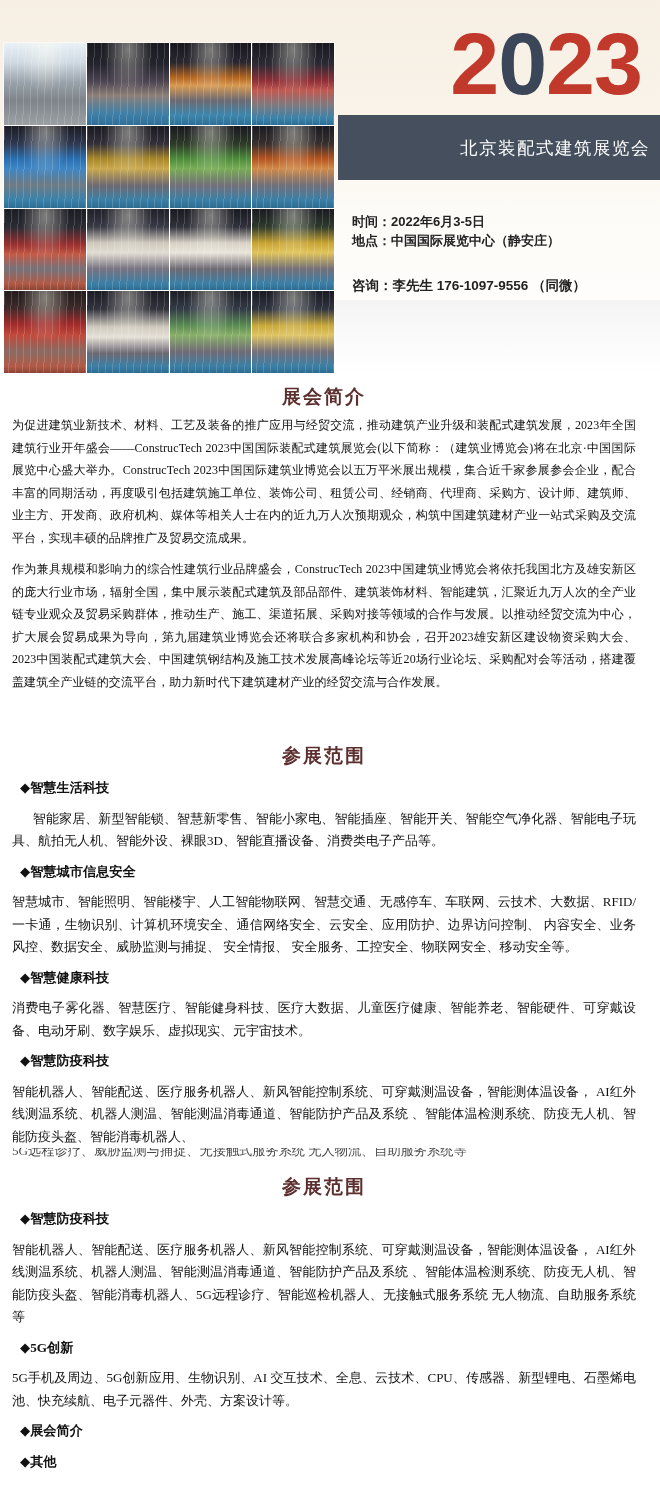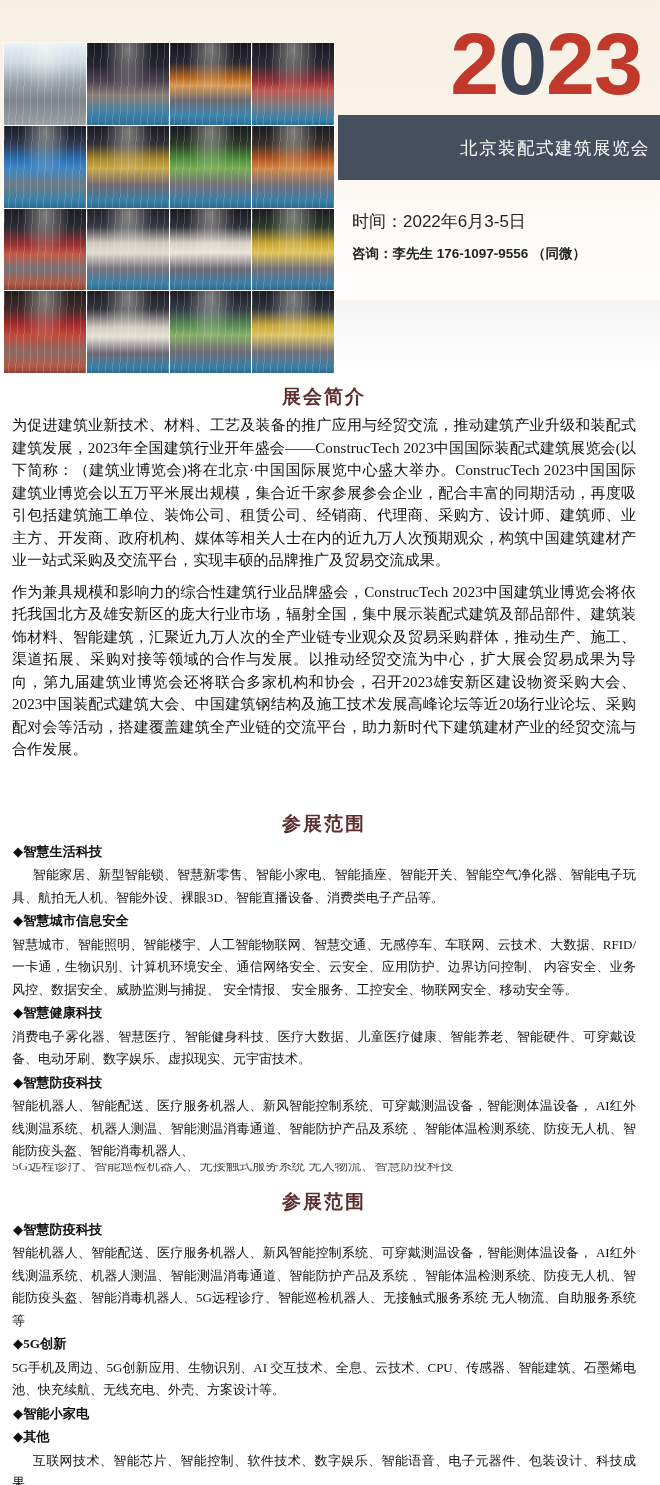--- a/index.html
+++ b/index.html
@@ -129,27 +129,27 @@
   }
 
   
   .info{
     position:absolute;
     left:352px; top:212px;
     font-family:"Liberation Sans","DejaVu Sans",sans-serif;
     color:#222222;
   }
   .info-row{
-    font-size:17px;
+    font-size:13px;
     line-height:19px;
     white-space:nowrap;
-    font-weight:normal;
+    font-weight:bold;
   }
   .info-contact{
-    margin-top:13px;
+    margin-top:26px;
     font-size:13.5px;
     line-height:19px;
     white-space:nowrap;
     font-weight:bold;
   }
 
   
   .content{
     position:relative;
     padding:0 12px 0 12px;
@@ -160,32 +160,32 @@
     margin:6px 0 4px 0;
     text-align:center;
     font-family:"Liberation Serif","DejaVu Serif",serif;
     font-weight:bold;
     font-size:19px;
     color:#5c2e2e;
     letter-spacing:2px;
   }
   p.para{
     margin:0 0 0 0;
-    font-size:15px;
+    font-size:12px;
     line-height:22.5px;
     color:#111111;
     text-align:justify;
     text-justify:inter-ideograph;
     letter-spacing:.1px;
   }
   .gap-sm{height:9px;}
   .gap-lg{height:44px;}
 
   .bullet{
-    margin:1px;
+    margin:8px;
     font-size:13.2px;
     line-height:22.5px;
     color:#111111;
     font-weight:bold;
   }
   .listline{
     margin:0;
     font-size:13px;
     line-height:22.5px;
     color:#111111;
@@ -252,20 +252,21 @@
     </div>
 
     <div class="year"><span>2</span><span class="d-navy">0</span><span>2</span><span>3</span></div>
 
     <div class="banner">
       <div class="banner-title">北京装配式建筑展览会</div>
     </div>
 
     <div class="info">
       <div class="info-row">时间：2022年6月3-5日</div>
+      <div class="info-row">地点：中国国际展览中心（静安庄）</div>
       <div class="info-contact">咨询：李先生 176-1097-9556 （同微）</div>
     </div>
   </div>
 
   <div class="content">
 
     <h2 class="sec-title">展会简介</h2>
     <p class="para">为促进建筑业新技术、材料、工艺及装备的推广应用与经贸交流，推动建筑产业升级和装配式建筑发展，2023年全国建筑行业开年盛会——ConstrucTech 2023中国国际装配式建筑展览会(以下简称：（建筑业博览会)将在北京·中国国际展览中心盛大举办。ConstrucTech 2023中国国际建筑业博览会以五万平米展出规模，集合近千家参展参会企业，配合丰富的同期活动，再度吸引包括建筑施工单位、装饰公司、租赁公司、经销商、代理商、采购方、设计师、建筑师、业主方、开发商、政府机构、媒体等相关人士在内的近九万人次预期观众，构筑中国建筑建材产业一站式采购及交流平台，实现丰硕的品牌推广及贸易交流成果。</p>
     <div class="gap-sm"></div>
     <p class="para">作为兼具规模和影响力的综合性建筑行业品牌盛会，ConstrucTech 2023中国建筑业博览会将依托我国北方及雄安新区的庞大行业市场，辐射全国，集中展示装配式建筑及部品部件、建筑装饰材料、智能建筑，汇聚近九万人次的全产业链专业观众及贸易采购群体，推动生产、施工、渠道拓展、采购对接等领域的合作与发展。以推动经贸交流为中心，扩大展会贸易成果为导向，第九届建筑业博览会还将联合多家机构和协会，召开2023雄安新区建设物资采购大会、2023中国装配式建筑大会、中国建筑钢结构及施工技术发展高峰论坛等近20场行业论坛、采购配对会等活动，搭建覆盖建筑全产业链的交流平台，助力新时代下建筑建材产业的经贸交流与合作发展。</p>
@@ -285,37 +286,37 @@
     <div>
       <p class="bullet">◆智慧健康科技</p>
       <p class="listline">消费电子雾化器、智慧医疗、智能健身科技、医疗大数据、儿童医疗健康、智能养老、智能硬件、可穿戴设备、电动牙刷、数字娱乐、虚拟现实、元宇宙技术。</p>
     </div>
     <div>
       <p class="bullet">◆智慧防疫科技</p>
       <p class="listline">智能机器人、智能配送、医疗服务机器人、新风智能控制系统、可穿戴测温设备，智能测体温设备， AI红外线测温系统、机器人测温、智能测温消毒通道、智能防护产品及系统 、智能体温检测系统、防疫无人机、智能防疫头盔、智能消毒机器人、</p>
     </div>
 
     <div class="clipped">
-      <div class="inner">5G远程诊疗、智能巡检机器人、无接触式服务系统 无人物流、智慧防疫科技</div>
+      <div class="inner">5G远程诊疗、威胁监测与捕捉、无接触式服务系统 无人物流、自助服务系统等</div>
     </div>
 
     <div class="gap-sm"></div>
 
     <h2 class="sec-title">参展范围</h2>
 
     <div>
       <p class="bullet">◆智慧防疫科技</p>
       <p class="listline">智能机器人、智能配送、医疗服务机器人、新风智能控制系统、可穿戴测温设备，智能测体温设备， AI红外线测温系统、机器人测温、智能测温消毒通道、智能防护产品及系统 、智能体温检测系统、防疫无人机、智能防疫头盔、智能消毒机器人、5G远程诊疗、智能巡检机器人、无接触式服务系统 无人物流、自助服务系统等</p>
     </div>
     <div>
       <p class="bullet">◆5G创新</p>
-      <p class="listline">5G手机及周边、5G创新应用、生物识别、AI 交互技术、全息、云技术、CPU、传感器、智能建筑、石墨烯电池、快充续航、无线充电、外壳、方案设计等。</p>
-    </div>
-    <div>
-      <p class="bullet">◆智能小家电</p>
+      <p class="listline">5G手机及周边、5G创新应用、生物识别、AI 交互技术、全息、云技术、CPU、传感器、新型锂电、石墨烯电池、快充续航、电子元器件、外壳、方案设计等。</p>
+    </div>
+    <div>
+      <p class="bullet">◆展会简介</p>
     </div>
     <div>
       <p class="bullet">◆其他</p>
       <p class="listline indent">互联网技术、智能芯片、智能控制、软件技术、数字娱乐、智能语音、电子元器件、包装设计、科技成果。</p>
     </div>
 
   </div>
 
   <div class="footer">
     

